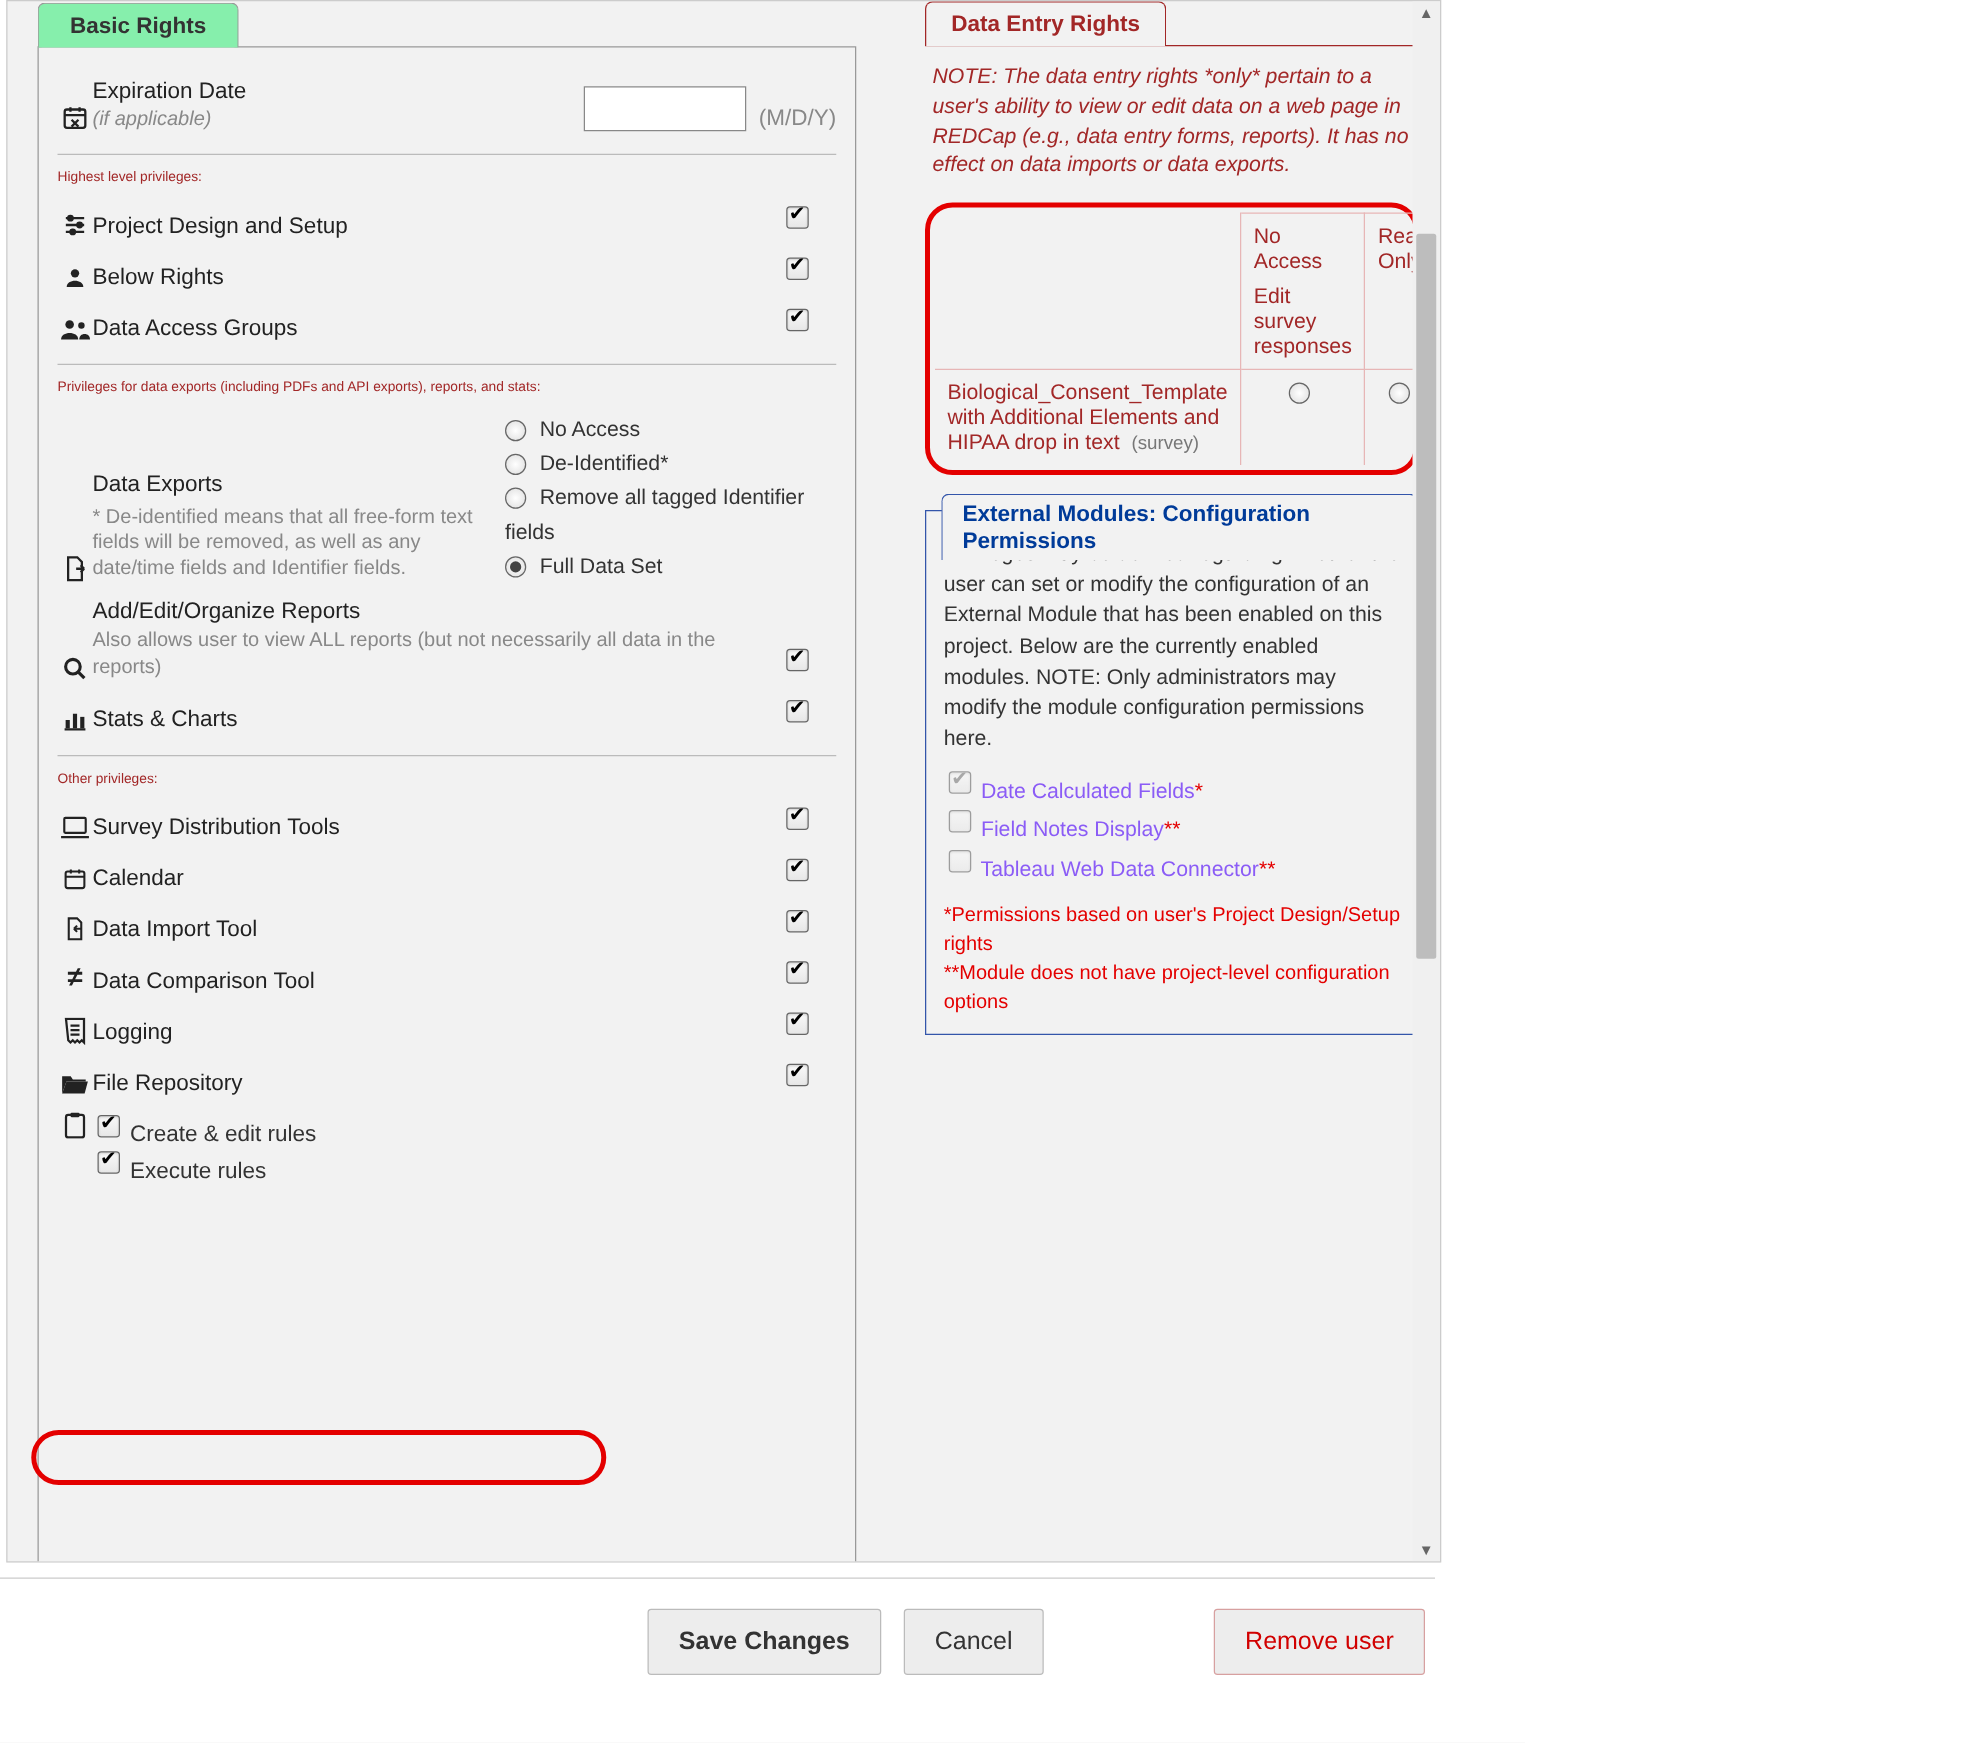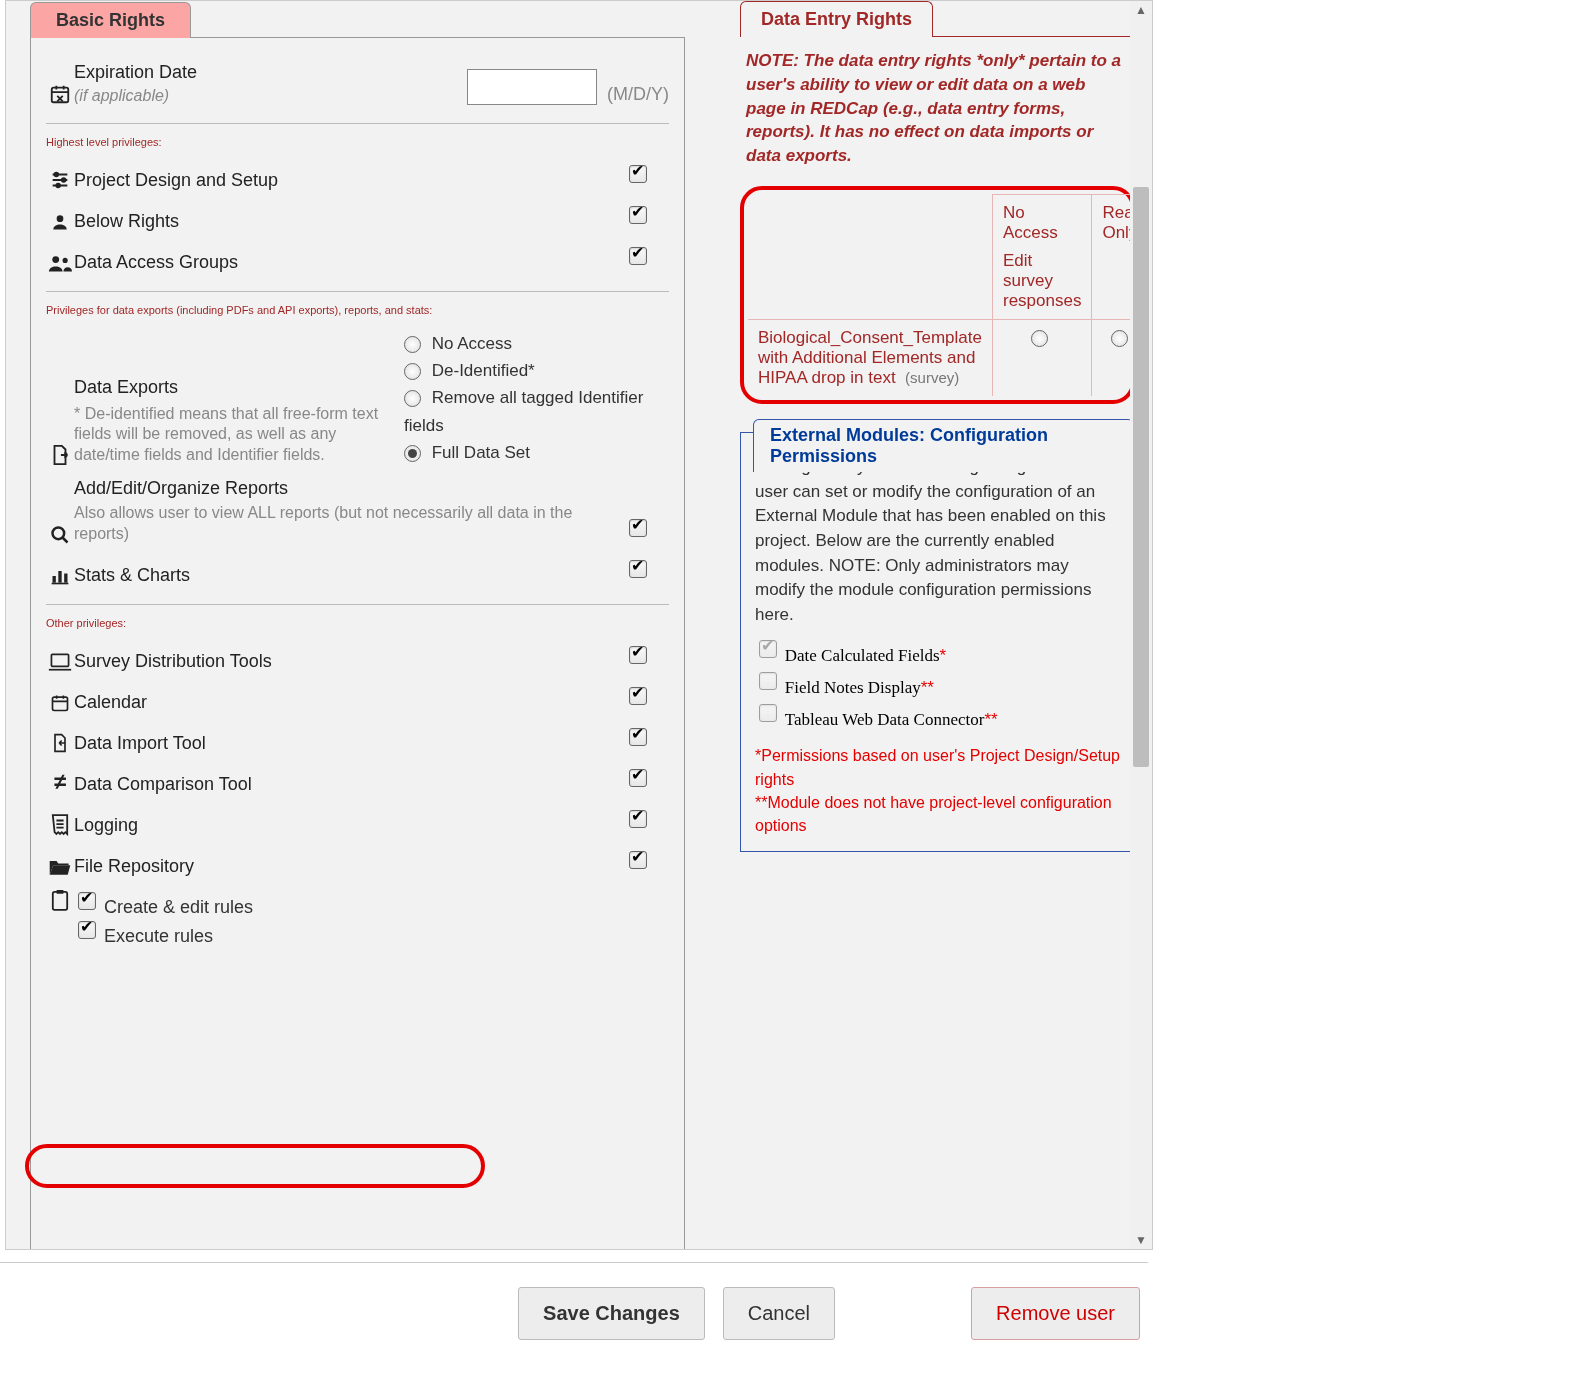--- a/index.html
+++ b/index.html
@@ -1,21 +1,21 @@
 <!DOCTYPE html>
 <html><head>
 <meta charset="utf-8">
 <style>
   *{box-sizing:border-box;}
   body{margin:0;font-family:"Segoe UI",Arial,sans-serif;font-size:18px;color:#333;background:#fff;}
   .viewport{width:1572px;height:1394px;position:relative;}
   .dialog{position:absolute;left:5px;top:0;width:1148px;height:1250px;background:#f2f2f2;border:1px solid #ccc;overflow:hidden;}
   .pane-left{position:absolute;left:24px;top:1px;width:670px;}
   .pane-right{position:absolute;left:734px;top:0;width:395px;}
-  .tab{display:inline-block;background:#fca5a5;border:1px solid #999;border-bottom:none;padding:7px 25px;font-weight:700;color:#333;border-top-left-radius:6px;border-top-right-radius:6px;}
+  .tab{display:inline-block;background:#86efac;border:1px solid #999;border-bottom:none;padding:7px 25px;font-weight:700;color:#333;border-top-left-radius:6px;border-top-right-radius:6px;}
   .panel{border:1px solid #999;background:#f2f2f2;margin-top:-1px;padding:18px 15px 0 15px;width:655px;height:1300px;}
   .row{display:flex;align-items:flex-end;padding:6px 0;}
   .icon{width:28px;flex:0 0 28px;display:inline-flex;justify-content:center;font-size:22px;color:#222;}
   .lbl{flex:1;color:#222;padding-right:10px;}
   .sub{color:#888;font-style:italic;font-size:16px;margin-top:4px;}
   .note{color:#888;font-size:16px;margin-left:28px;line-height:1.3;}
   .cb-col{flex:0 0 44px;}
   .cb{width:18px;height:18px;appearance:none;border:1px solid #666;border-radius:3px;background:linear-gradient(#f9f9f9,#e7e7e7);position:relative;cursor:pointer;box-shadow:inset 0 1px 2px rgba(0,0,0,0.15);}
   .cb:checked::after{content:"✔";position:absolute;left:1px;top:-5px;font-size:16px;color:#000;}
   .cb.grey:checked::after{color:#777;}
@@ -29,25 +29,25 @@
   .opt-list{flex:1;font-size:17px;}
   .opt-list label{display:block;line-height:1.6;}
   .link{color:#0052cc;text-decoration:underline;cursor:pointer;font-size:15px;}
   
   .rtab{display:inline-block;border:1px solid #a22727;border-bottom:none;padding:7px 20px;font-weight:700;color:#a22727;border-top-left-radius:6px;border-top-right-radius:6px;background:#f2f2f2;}
   .rpanel{border-top:1px solid #a22727;margin-top:-1px;padding-top:10px;}
   .rcallout{border:4px solid #e40000;border-radius:22px;padding:4px;margin-top:8px;}
   .rtable{width:100%;border-collapse:collapse;}
   .rtable td,.rtable th{border:1px solid #e7b6b6;padding:8px 10px;font-weight:400;color:#a22727;vertical-align:top;font-size:17px;}
   .rtable th{text-align:left;}
-  .rnote{color:#a22727;font-style:italic;font-size:17px;line-height:1.4;padding:2px 6px 10px 6px;font-weight:bold;}
+  .rnote{color:#a22727;font-style:italic;font-size:17px;line-height:1.4;padding:2px 6px 10px 6px;}
   .extbox{border:1px solid #3355aa;margin-top:28px;padding:0 14px 14px 14px;position:relative;}
   .exttab{position:absolute;top:-14px;left:12px;background:#f2f2f2;border:1px solid #3355aa;border-bottom:none;border-top-left-radius:6px;border-top-right-radius:6px;padding:5px 16px;font-weight:700;color:#003b99;}
   .extbody{padding-top:22px;font-size:17px;line-height:1.45;}
-  .mod{color:#000000;cursor:pointer;font-family:Liberation Serif, serif;}
+  .mod{color:#8b5cf6;cursor:pointer;}
   .star{color:#e40000;}
   .foot1{color:#e40000;font-size:16px;margin-top:12px;}
   
   .redcircle{position:absolute;border:4px solid #e40000;border-radius:22px;pointer-events:none;}
   
   .sbar{position:absolute;right:0;top:0;width:22px;height:100%;background:#f0f0f0;}
   .sarrow{width:22px;height:18px;display:flex;align-items:center;justify-content:center;color:#666;font-size:12px;cursor:pointer;}
   .sthumb{position:absolute;left:3px;width:16px;top:186px;height:580px;background:#bdbdbd;border-radius:2px;}
   
   .footer{position:absolute;left:0;top:1262px;width:1148px;border-top:1px solid #ccc;padding:24px 0;display:flex;justify-content:flex-end;gap:18px;padding-right:8px;}

